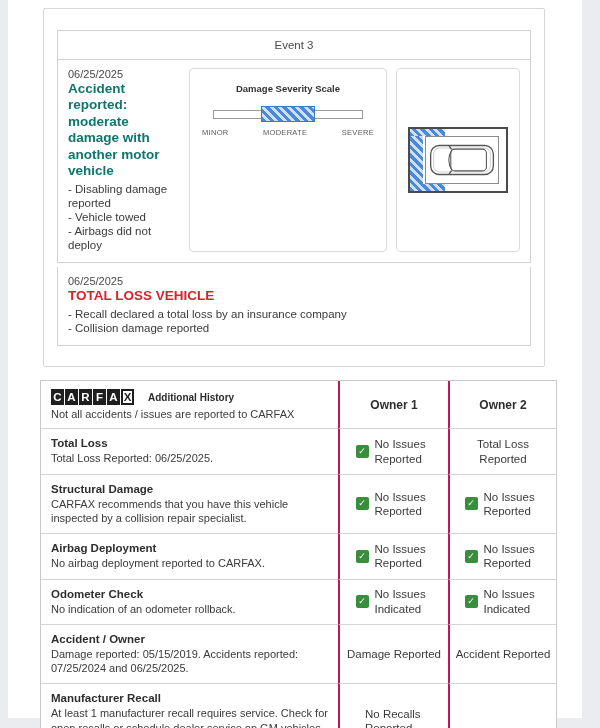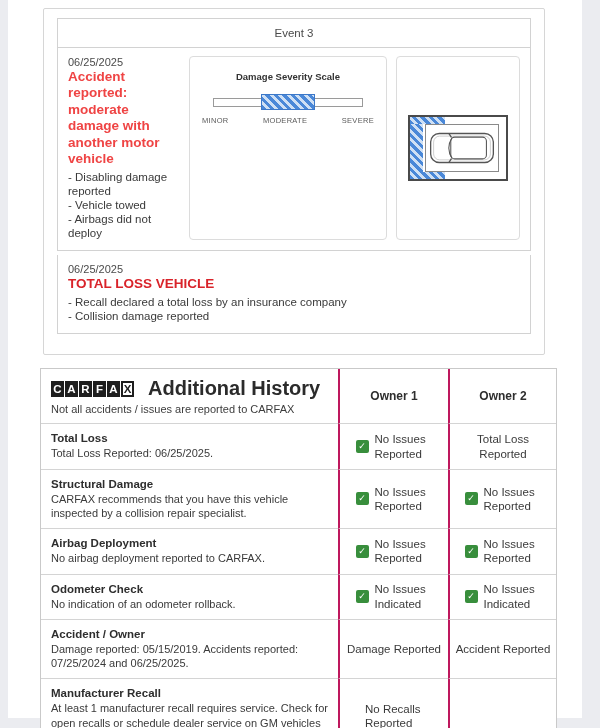--- a/index.html
+++ b/index.html
@@ -17,30 +17,30 @@
 
   
   .events-card {
     margin:8px 0 0 35px; width:502px;
     border:1px solid #d6d6d6; border-radius:2px;
     padding:6px 13px 16px 13px; background:#fff;
   }
   .evt-header {
     border:1px solid #d2d2d2; background:#fff;
     text-align:center; font-size:11.5px; color:#4a4a4a;
-    padding:8px 0; margin-top:3px;
+    padding:8px 0; margin-top:15px;
   }
   .evt-body {
     border:1px solid #d2d2d2; border-top:none;
     padding:8px 10px 10px 10px; margin-bottom:4px;
   }
   .evt-row { display:flex; gap:9px; }
   .evt-text { flex:1; min-width:0; }
   .evt-date { font-size:11px; color:#4a4a4a; margin-bottom:1px; }
-  .evt-title { font-size:13.5px; font-weight:bold; color:#ef4444; line-height:1.22; margin-bottom:2px; }
+  .evt-title { font-size:13.5px; font-weight:bold; color:#0f766e; line-height:1.22; margin-bottom:2px; }
   .evt-title.total-loss { color:#d9232a; margin-bottom:3px; }
   .evt-detail { font-size:11.5px; color:#3a3a3a; line-height:1.22; }
 
   
   .scale-card {
     width:198px; border:1px solid #dcdcdc; border-radius:4px;
     padding:14px 12px 10px 12px; background:#fff; flex-shrink:0;
   }
   .scale-title { font-size:9.5px; font-weight:bold; text-align:center; color:#333; margin-bottom:12px; }
   .scale-bar { width:150px; margin:0 auto; display:flex; align-items:center; height:16px; }
@@ -96,21 +96,21 @@
 
   
   .logo-line { display:flex; align-items:center; }
   .cfx-logo { display:inline-flex; }
   .tile {
     display:inline-flex; align-items:center; justify-content:center;
     width:13px; height:16px; background:#1e1e1e; color:#fff;
     font-weight:bold; font-size:11.5px; margin-right:1px;
   }
   .tile-x { background:#fff; color:#1e1e1e; box-shadow:inset 0 0 0 2px #1e1e1e; }
-  .hx-title { font-size:20px; font-weight:bold; color:#2b2b2b; margin-left:13px; }
+  .hx-title { font-size:10px; font-weight:bold; color:#2b2b2b; margin-left:13px; }
   .hx-sub { font-size:11px; color:#3c3c3c; margin-top:3px; }
 </style>
 </head>
 <body>
 
 <div class="page">
 
   <div class="events-card">
 
     <div class="evt-header">

